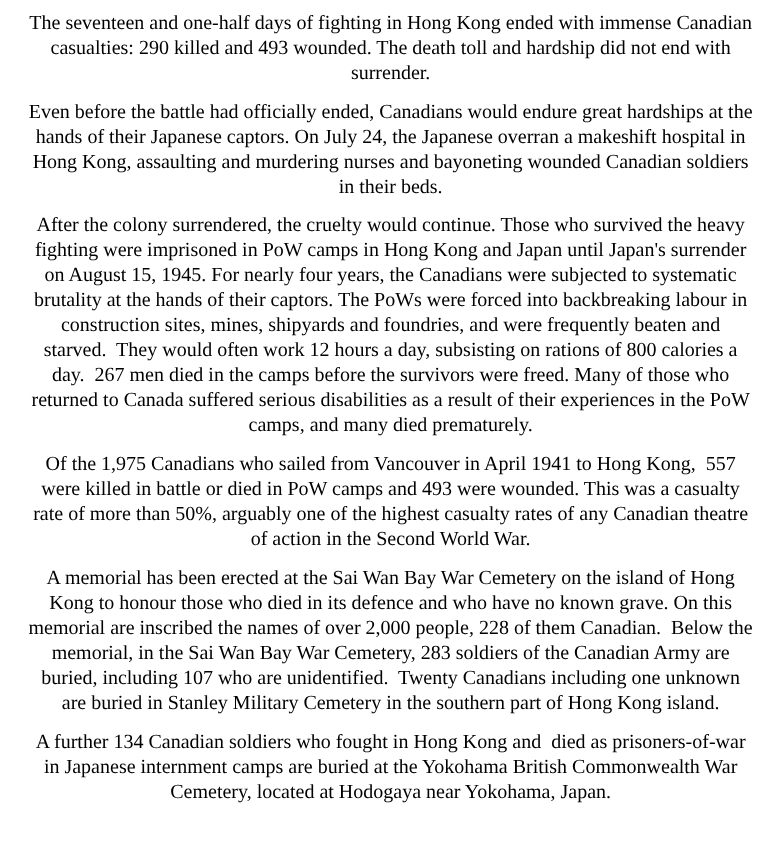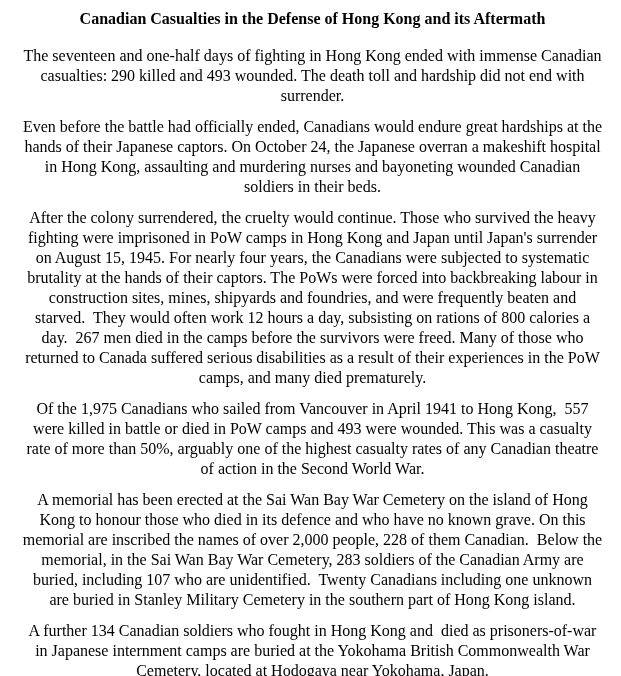--- a/index.html
+++ b/index.html
@@ -31,25 +31,24 @@
     line-height: 20px;
     margin: 0 0 11px 0;
     text-align: center;
     white-space: pre-wrap;
   }
 </style>
 </head>
 <body>
 
 <div class="page">
-  <h1 class="doc-title">Canadian Casualties in the Defense of Hong Kong and its Aftermath</h1>
 
   <p class="para">The seventeen and one-half days of fighting in Hong Kong ended with immense Canadian casualties: 290 killed and 493 wounded. The death toll and hardship did not end with surrender.</p>
 
-  <p class="para">Even before the battle had officially ended, Canadians would endure great hardships at the hands of their Japanese captors. On October 24, the Japanese overran a makeshift hospital in Hong Kong, assaulting and murdering nurses and bayoneting wounded Canadian soldiers in their beds.</p>
+  <p class="para">Even before the battle had officially ended, Canadians would endure great hardships at the hands of their Japanese captors. On July 24, the Japanese overran a makeshift hospital in Hong Kong, assaulting and murdering nurses and bayoneting wounded Canadian soldiers in their beds.</p>
 
   <p class="para">After the colony surrendered, the cruelty would continue. Those who survived the heavy fighting were imprisoned in PoW camps in Hong Kong and Japan until Japan's surrender on August 15, 1945. For nearly four years, the Canadians were subjected to systematic brutality at the hands of their captors. The PoWs were forced into backbreaking labour in construction sites, mines, shipyards and foundries, and were frequently beaten and starved.  They would often work 12 hours a day, subsisting on rations of 800 calories a day.  267 men died in the camps before the survivors were freed. Many of those who returned to Canada suffered serious disabilities as a result of their experiences in the PoW camps, and many died prematurely.</p>
 
   <p class="para">Of the 1,975 Canadians who sailed from Vancouver in April 1941 to Hong Kong,  557 were killed in battle or died in PoW camps and 493 were wounded. This was a casualty rate of more than 50%, arguably one of the highest casualty rates of any Canadian theatre of action in the Second World War.</p>
 
   <p class="para">A memorial has been erected at the Sai Wan Bay War Cemetery on the island of Hong Kong to honour those who died in its defence and who have no known grave. On this memorial are inscribed the names of over 2,000 people, 228 of them Canadian.  Below the memorial, in the Sai Wan Bay War Cemetery, 283 soldiers of the Canadian Army are buried, including 107 who are unidentified.  Twenty Canadians including one unknown are buried in Stanley Military Cemetery in the southern part of Hong Kong island.</p>
 
   <p class="para">A further 134 Canadian soldiers who fought in Hong Kong and  died as prisoners-of-war in Japanese internment camps are buried at the Yokohama British Commonwealth War Cemetery, located at Hodogaya near Yokohama, Japan.</p>
 </div>
 

